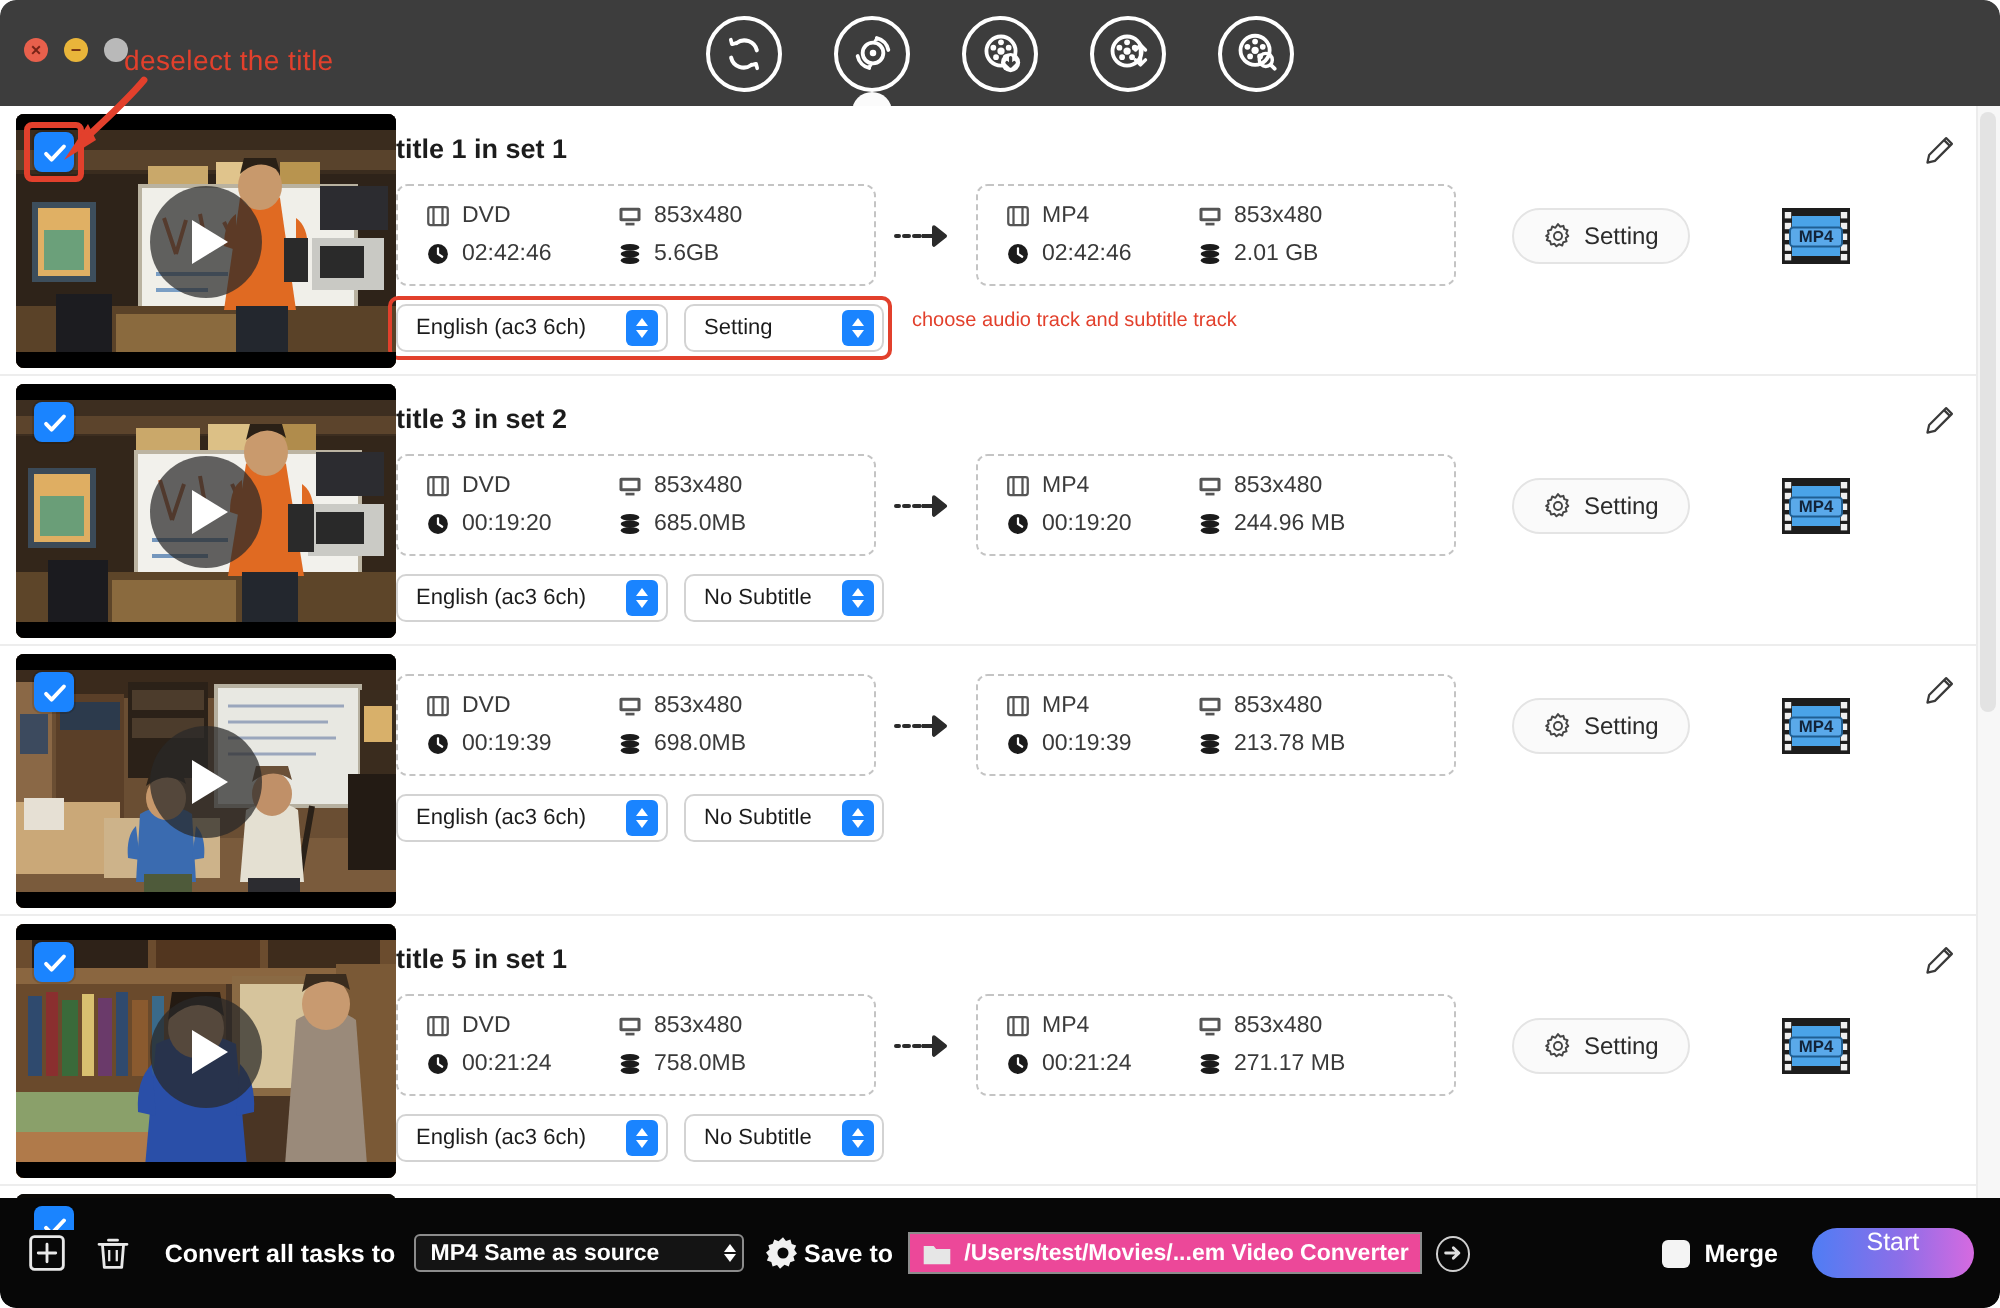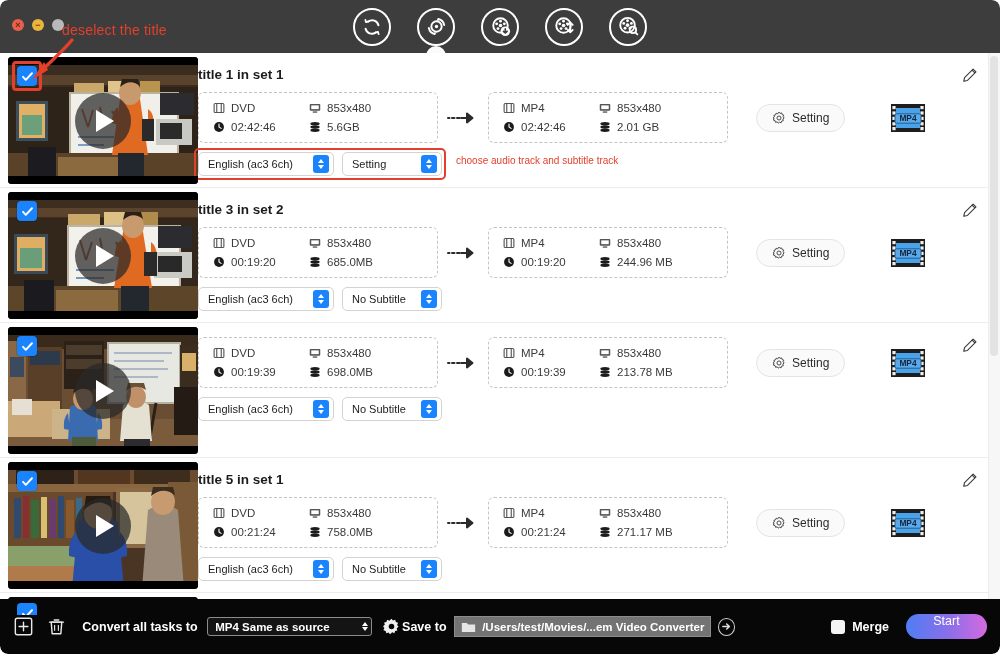--- a/index.html
+++ b/index.html
@@ -238,21 +238,21 @@
     background: #141414;
     padding: 0 3px 0 7px;
     font-size: 11.5px; font-weight: bold; color: #fff;
     white-space: nowrap;
   }
   .bb-select .st { display: flex; flex-direction: column; gap: 1px; align-items: center; }
   .bb-path {
     display: inline-flex; align-items: center; gap: 6px;
     height: 21px;
     border: 1px solid #8c8c8c;
-    background: #737373;
+    background: #ec4899;
     padding: 0 6px;
     font-size: 11.5px; font-weight: bold; color: #fff;
     white-space: nowrap;
   }
   .go-circle {
     width: 18px; height: 18px; border-radius: 50%;
     border: 1.5px solid #cfcfcf;
     display: flex; align-items: center; justify-content: center;
   }
   .merge-box {

